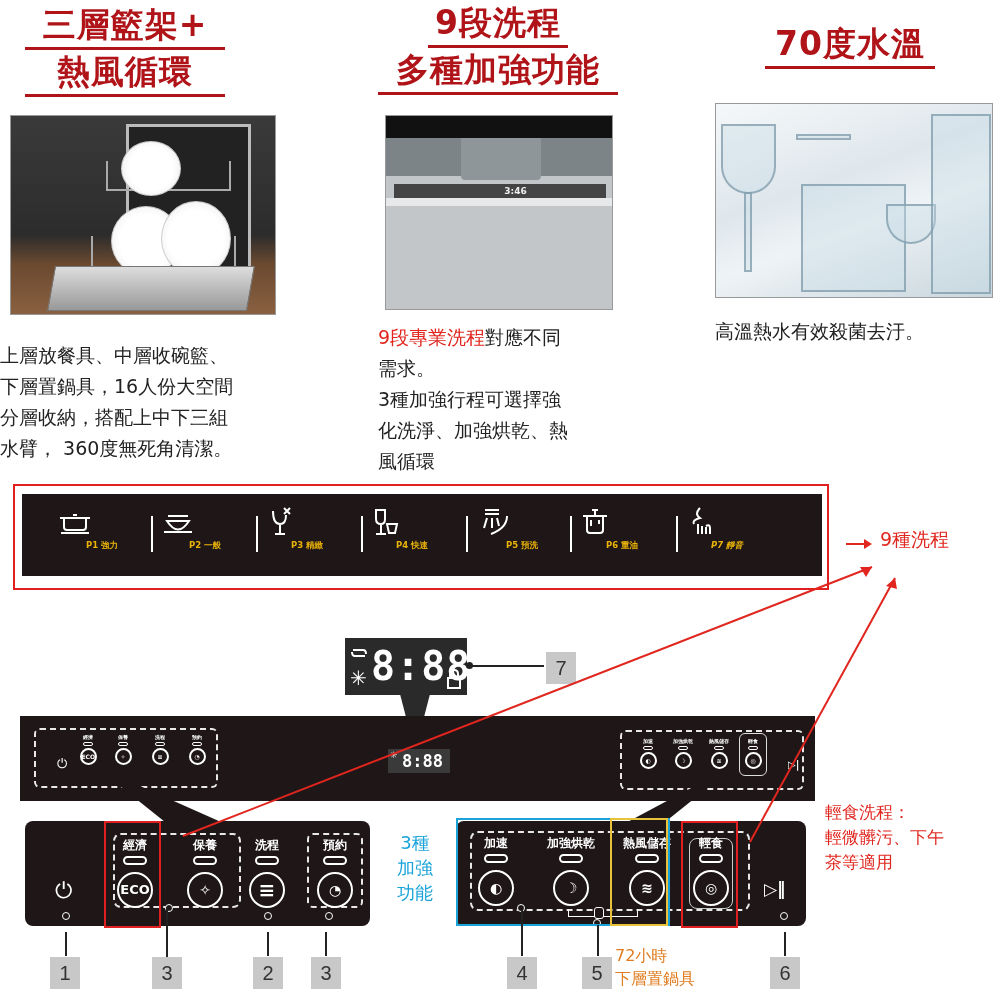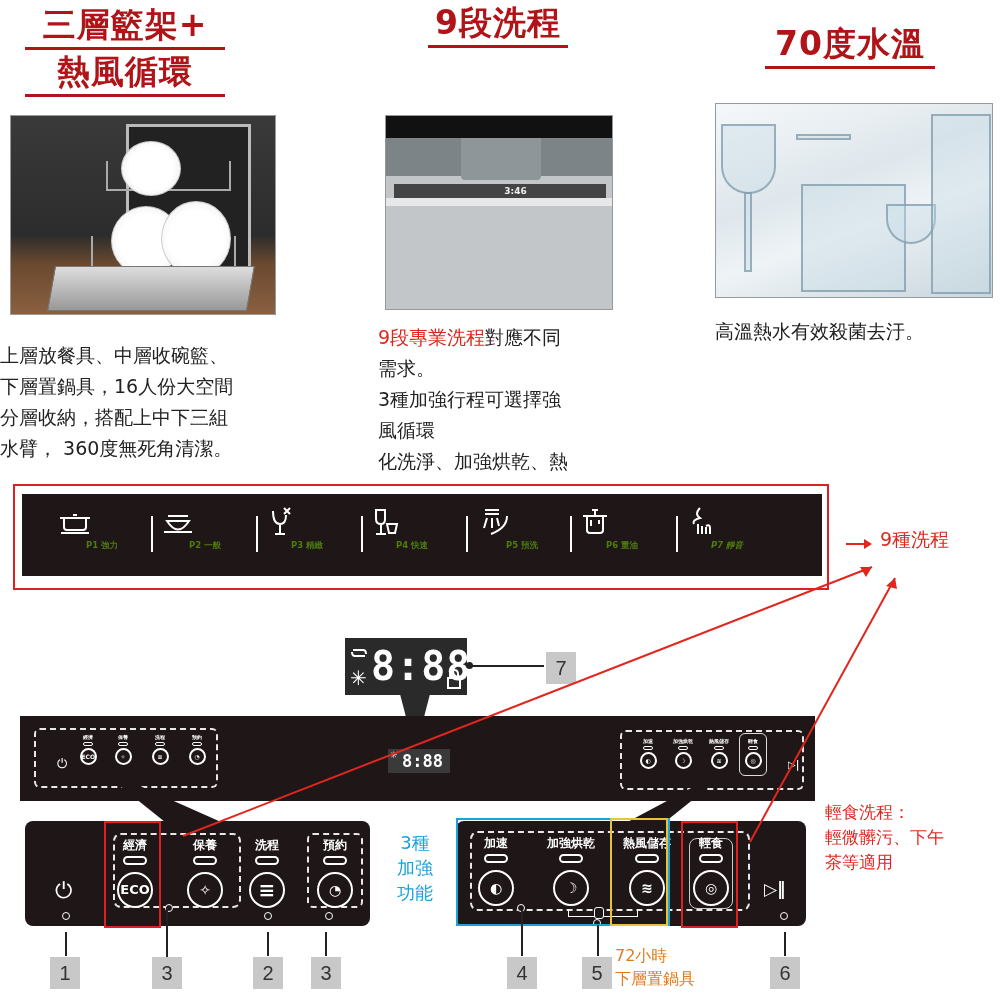--- a/index.html
+++ b/index.html
@@ -31,21 +31,21 @@
     background: linear-gradient(160deg, #f5f8fa 0%, #dfe7ec 40%, #eef3f6 60%, #c9d6dd 100%); }
   .glass { position:absolute; border:2px solid rgba(120,150,165,0.7); background:rgba(200,220,230,0.4); }
 
   
   .para { position: absolute; font-size: 19px; line-height: 31px; color: #222; }
   .para .red { color: #e0261e; }
 
   
   .program-frame { position:absolute; left:13px; top:484px; width:816px; height:106px; border:2px solid #e02020; }
   .program-strip { position:absolute; left:22px; top:494px; width:800px; height:82px; background:#1e1617; }
-  .prog { position:absolute; top:12px; width:90px; text-align:center; color:#4d7c0f; }
+  .prog { position:absolute; top:12px; width:90px; text-align:center; color:#eab308; }
   .prog .ic { display:block; height:32px; }
   .prog .lbl { display:block; font-size:8.5px; font-weight:bold; margin-top:2px; }
   .prog-sep { position:absolute; top:22px; width:2px; height:36px; background:#fff; }
 
   .red-text { color:#e0261e; }
 
   
   .display-big { position:absolute; left:345px; top:638px; width:122px; height:57px; background:#2a2a2a; }
   .seg { position:absolute; color:#fff; font-family:"DejaVu Sans Mono", monospace; font-weight:bold; }
   .callout-num { position:absolute; width:30px; height:32px; background:#c8c8c8; color:#333; font-size:20px; text-align:center; line-height:32px; font-family:"Liberation Sans", sans-serif; }
@@ -74,20 +74,21 @@
 </style>
 </head>
 <body>
 
 <div class="heading" style="left:25px; top:5px; width:200px;">
   <span class="line">三層籃架+</span>
   <span class="line">熱風循環</span>
 </div>
 <div class="heading" style="left:378px; top:3px; width:240px;">
   <span class="line" style="margin:0 50px 2px;">9段洗程</span>
+  <span class="line">多種加強功能</span>
 </div>
 <div class="heading" style="left:765px; top:24px; width:170px;">
   <span class="line">70度水溫</span>
 </div>
 
 <div class="photo photo-dishwasher">
   <div class="tub"></div>
   <div class="rack" style="left:95px; top:45px; width:125px; height:30px;"></div>
   <div class="plate" style="left:110px; top:25px; width:60px; height:55px;"></div>
   <div class="plate" style="left:100px; top:90px; width:70px; height:70px;"></div>
@@ -117,22 +118,22 @@
   <div>上層放餐具、中層收碗籃、</div>
   <div>下層置鍋具，16人份大空間</div>
   <div>分層收納，搭配上中下三組</div>
   <div>水臂， 360度無死角清潔。</div>
 </div>
 
 <div class="para" style="left:378px; top:322px; width:260px;">
   <div><span class="red">9段專業洗程</span><span>對應不同</span></div>
   <div>需求。</div>
   <div>3種加強行程可選擇強</div>
+  <div>化洗淨、加強烘乾、熱</div>
   <div>風循環</div>
-  <div>化洗淨、加強烘乾、熱</div>
 </div>
 
 <div class="para" style="left:715px; top:316px; width:285px;">
   <div>高溫熱水有效殺菌去汙。</div>
 </div>
 
 <div class="program-frame"></div>
 <div class="program-strip">
   <div class="prog" style="left:35px;">
     <svg class="ic" width="36" height="32" viewBox="0 0 36 32">

